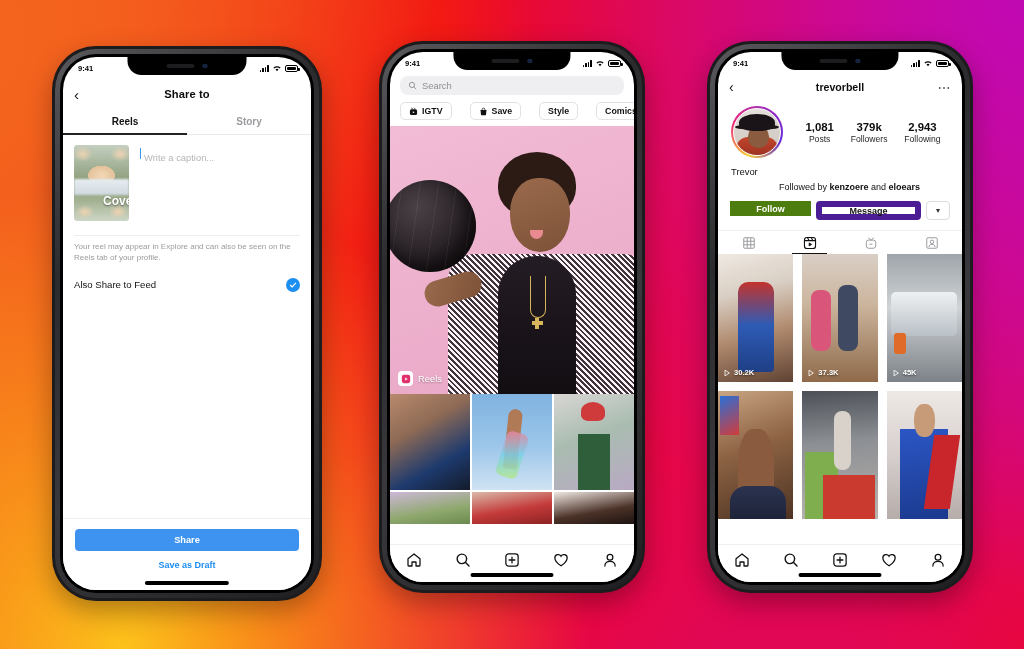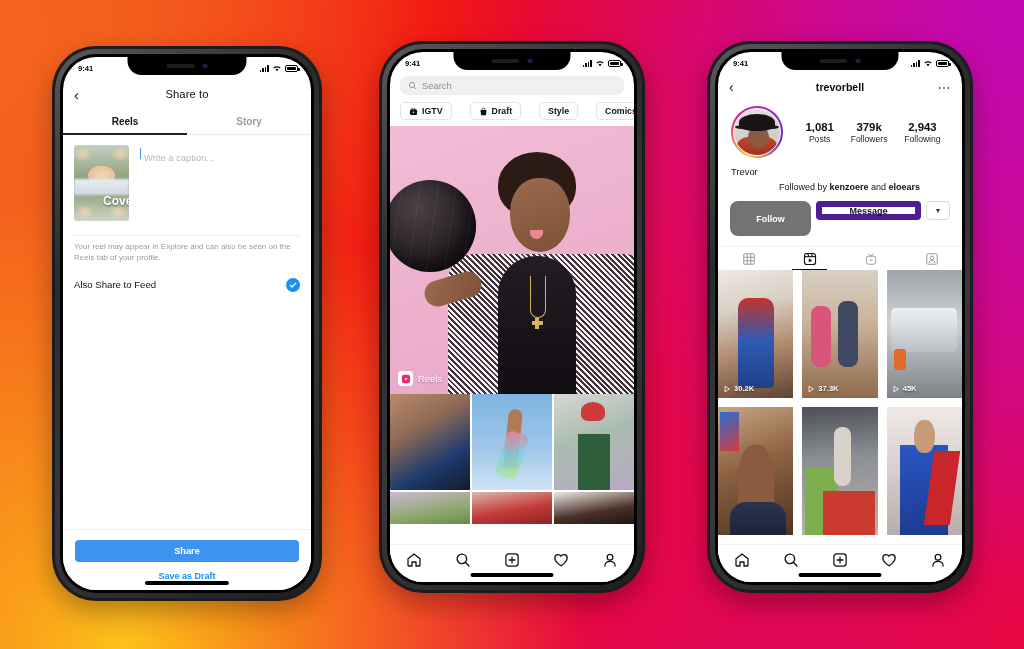--- a/index.html
+++ b/index.html
@@ -50,21 +50,21 @@
 
   
   .ico { display:inline-block; vertical-align:middle; }
 
   
   #p1 { left:52px; top:46px; width:270px; height:555px; }
   .p1-head { height:34px; margin-top:20px; display:flex; align-items:center;
              justify-content:center; position:relative; }
   .p1-back { position:absolute; left:11px; top:50%; transform:translateY(-50%);
              font-size:15px; line-height:1; color:#111; font-weight:400; }
-  .p1-title { font-size:11.2px; font-weight:400; color:#0d0d0d; letter-spacing:.1px; }
+  .p1-title { font-size:11.2px; font-weight:700; color:#0d0d0d; letter-spacing:.1px; }
   .p1-tabs { display:flex; border-bottom:1px solid #e9e9e9; }
   .p1-tab { flex:1; text-align:center; padding:5px 0 7px; font-size:10px;
             font-weight:700; color:#9a9a9f; position:relative; }
   .p1-tab.active { color:#121212; }
   .p1-tab.active::after { content:""; position:absolute; left:0; right:0; bottom:-1px;
             height:1.6px; background:#222; }
   .p1-body { padding:10px 11px 0; }
   .cap-row { display:flex; gap:11px; }
   .cover { width:55px; height:76px; border-radius:4px; overflow:hidden; position:relative;
            flex:none; background:#b9c6ab; }
@@ -88,21 +88,21 @@
   .opt-row { display:flex; align-items:center; gap:7px; padding:11px 0 0; }
   .reels-ic { width:13px; height:13px; flex:none; }
   .opt-title { font-size:9.6px; font-weight:700; color:#121212; }
   .opt-desc { font-size:8px; color:#9b9b9f; line-height:1.42; padding-top:5px; }
   .feed-row { display:flex; align-items:center; justify-content:space-between;
               padding:14px 0 0; }
   .feed-lbl { font-size:9.6px; color:#121212; }
   .chk { width:14px; height:14px; border-radius:50%; background:#1d8ef2;
          display:flex; align-items:center; justify-content:center; }
   .chk svg { width:8px; height:8px; }
-  .p1-foot { position:absolute; left:0; right:0; bottom:0; padding:10px 12px 9px;
+  .p1-foot { position:absolute; left:0; right:0; bottom:0; padding:10px 12px 20px;
              border-top:1px solid #efefef; background:#fff; }
   .btn-share { width:100%; height:22px; border-radius:4px; background:#3d93ef; color:#fff;
              font-size:9.2px; font-weight:700; display:flex; align-items:center;
              justify-content:center; border:none; }
   .btn-draft { text-align:center; font-size:9px; font-weight:700; color:#1d8ef2;
              padding-top:9px; }
 
   
   #p2 { left:379px; top:41px; width:266px; height:552px; }
   .p2-search { margin:24px 10px 0; height:19px; background:#efeff1; border-radius:8px;
@@ -176,21 +176,21 @@
            border-radius:48%; background:#8a5b3f; }
   .av-in .shirt{ position:absolute; left:2px; right:2px; bottom:0; height:18px;
            background:linear-gradient(180deg,#c4452c,#9d3322); border-radius:12px 12px 0 0; }
   .stats { display:flex; flex:1; justify-content:space-around; text-align:center; }
   .st-n { font-size:11.4px; font-weight:700; color:#0d0d0d; line-height:1.25; }
   .st-l { font-size:8.6px; color:#262626; }
   .p3-name { padding:8px 13px 0; font-size:9.4px; color:#121212; }
   .p3-fb { padding:5px 13px 0; font-size:9px; color:#121212;margin-left:48px; }
   .p3-fb b { font-weight:700; }
   .p3-btns { display:flex; gap:5px; padding:9px 12px 10px; }
-  .b-follow { flex:1.22; height:35px; border-radius:8px; background:#737373; color:#fff;
+  .b-follow { flex:1.22; height:15px; border-radius:0; background:#4d7c0f; color:#fff;
         font-size:9px; font-weight:700; display:flex; align-items:center; justify-content:center; }
   .b-msg { flex:1.4; height:19px; border-radius:4px; border:6px solid #4c1d95; color:#121212;
         font-size:9px; font-weight:700; display:flex; align-items:center; justify-content:center; background:#fff; }
   .b-cv { width:24px; height:19px; border-radius:4px; border:1px solid #dcdcde; background:#fff;
         display:flex; align-items:center; justify-content:center; font-size:8px; color:#333; }
   .p3-tabs { display:flex; border-top:1px solid #efefef; }
   .p3-tab { flex:1; display:flex; align-items:center; justify-content:center; height:23px;
             position:relative; }
   .p3-tab svg { width:14px; height:14px; }
   .p3-tab.active::after { content:""; position:absolute; left:22%; right:22%; bottom:0;
@@ -321,21 +321,21 @@
                 <path d="M14 2.2 18.4 6h-2L12 2.2z"></path>
                 <path d="M10.2 11v5.6l4.6-2.8z" fill="#fff"></path>
               </svg>
             <span>IGTV</span>
           </div>
           <div class="chip">
             <svg viewBox="0 0 24 24" fill="#111">
                 <path d="M4 8h16l-1.3 12.5a1.6 1.6 0 0 1-1.6 1.5H6.9a1.6 1.6 0 0 1-1.6-1.5z"></path>
                 <path d="M8.4 9.2V6.6a3.6 3.6 0 0 1 7.2 0v2.6" fill="none" stroke="#111" stroke-width="2"></path>
               </svg>
-            <span>Draft</span>
+            <span>Save</span>
           </div>
           <div class="chip">
             <span>Style</span>
           </div>
           <div class="chip">
             <span>Comics</span>
           </div>
           <div class="chip">
             <span>TV &amp; Movies</span>
           </div>

